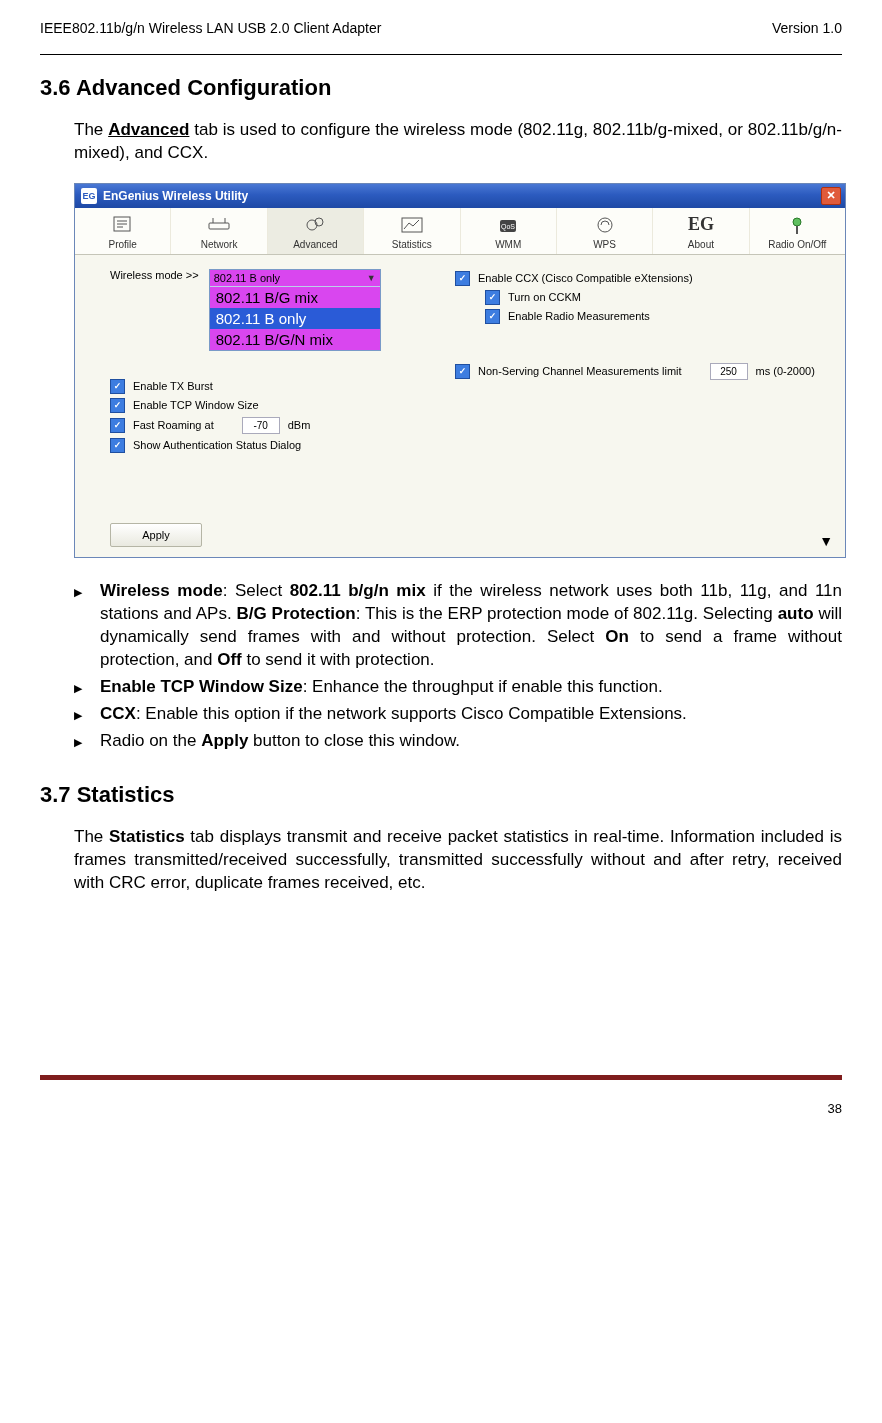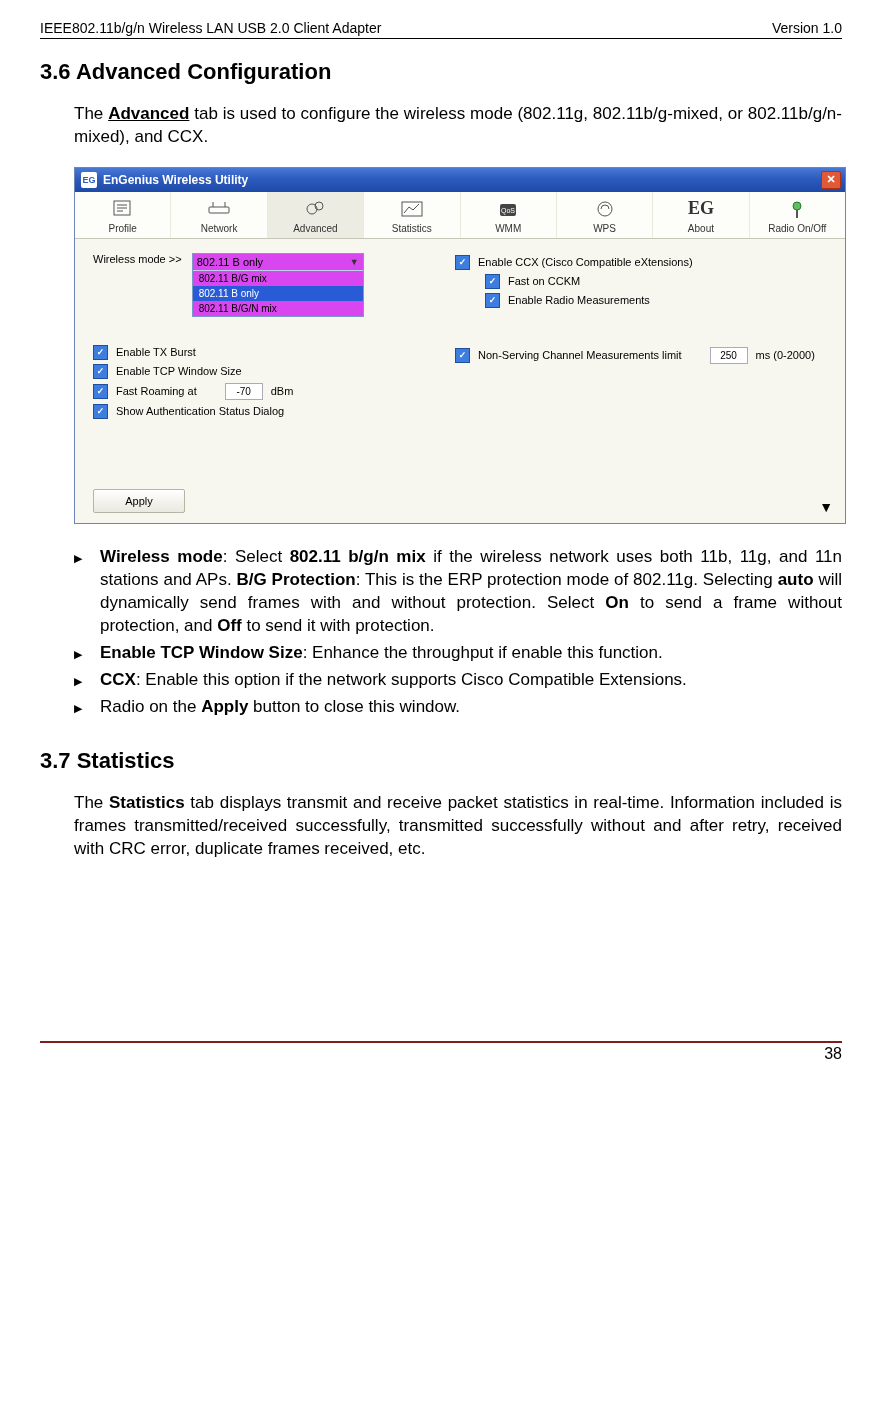--- a/index.html
+++ b/index.html
@@ -10,21 +10,21 @@
     width: 882px;
   }
   .page {
     padding: 20px 40px 40px 40px;
   }
   .topbar {
     display: flex;
     justify-content: space-between;
     font-size: 14px;
     border-bottom: 1px solid #000;
-    padding-bottom: 2px;
+    padding-bottom: 18px;
     margin-bottom: 20px;
   }
   .section-heading {
     font-size: 22px;
     font-weight: bold;
     margin: 10px 0 18px 0;
   }
   .body-text {
     font-size: 17px;
     line-height: 1.35;
@@ -93,38 +93,38 @@
     padding: 6px 2px 4px 2px;
     border-right:1px solid #eceadd;
     display:flex; flex-direction:column; align-items:center; gap:3px;
     background:#fdfdf9;
   }
   .tab.active { background:#ecece2; }
   .tab:last-child { border-right:none; }
   .tab .ticon { width:28px; height:22px; display:flex; align-items:center; justify-content:center; }
   .tab .tlabel { font-size:10px; color:#333; }
   .content-area {
-    padding: 14px 18px 10px 18px;
+    padding: 14px 18px 10px 35px;
     min-height: 250px;
     position:relative;
   }
   .wm-row { display:flex; align-items:flex-start; gap:20px; }
   .wm-left { display:flex; align-items:flex-start; gap:10px; }
   .select-box {
     width: 170px;
     border:1px solid #7a9ac7;
     background:#d946ef;
   }
   .select-top {
     display:flex; justify-content:space-between; align-items:center;
     padding:2px 4px;
     border-bottom:1px solid #bcd0e8;
   }
   .select-top .arrow { font-size:9px; color:#333; }
-  .select-opt { padding:2px 6px; font-size:10px; }
+  .select-opt { padding:2px 6px; font-size:15px; }
   .select-opt.sel { background:#2a5bd7; color:#fff; }
   .chk {
     width:13px; height:13px;
     background:#3d7de0;
     border:1px solid #1f4fa0;
     display:inline-flex; align-items:center; justify-content:center;
     color:#fff; font-size:9px; font-weight:bold;
   }
   .opt-line { display:flex; align-items:center; gap:8px; margin:4px 0; font-size:11px; }
   .input-sm {
@@ -141,25 +141,25 @@
     border:1px solid #b5b5a5;
     background: linear-gradient(to bottom, #fff, #e9e9df);
     font-size:11px; display:flex; align-items:center; justify-content:center;
     border-radius:2px;
   }
   .blackdrop {
     position:absolute; right:12px; bottom:8px;
     color:#000; font-size:14px;
   }
   .page-footer {
-    border-top:2px solid #7f1d1d;
+    border-top:5px solid #7f1d1d;
     margin-top: 180px;
     text-align:right;
-    font-size:16px;
-    padding-top:2px;
+    font-size:13px;
+    padding-top:21px;
   }
 </style>
 </head>
 <body>
 
 <div class="page">
 
   <div class="topbar">
     <span>IEEE802.11b/g/n Wireless LAN USB 2.0 Client Adapter</span>
     <span>Version 1.0</span>
@@ -271,21 +271,21 @@
         </div>
       </div>
 
       <div class="ccx-block" style="position:absolute; top:14px; left:80px;">
         <div class="opt-line">
           <span class="chk">✓</span>
           <span>Enable CCX (Cisco Compatible eXtensions)</span>
         </div>
         <div class="opt-line indent">
           <span class="chk">✓</span>
-          <span>Fast on CCKM</span>
+          <span>Turn on CCKM</span>
         </div>
         <div class="opt-line indent">
           <span class="chk">✓</span>
           <span>Enable Radio Measurements</span>
         </div>
       </div>
 
       <div class="nscm-line" style="position:absolute; top:96px; left:80px;">
         <span class="chk">✓</span>
         <span>Non-Serving Channel Measurements limit</span>

